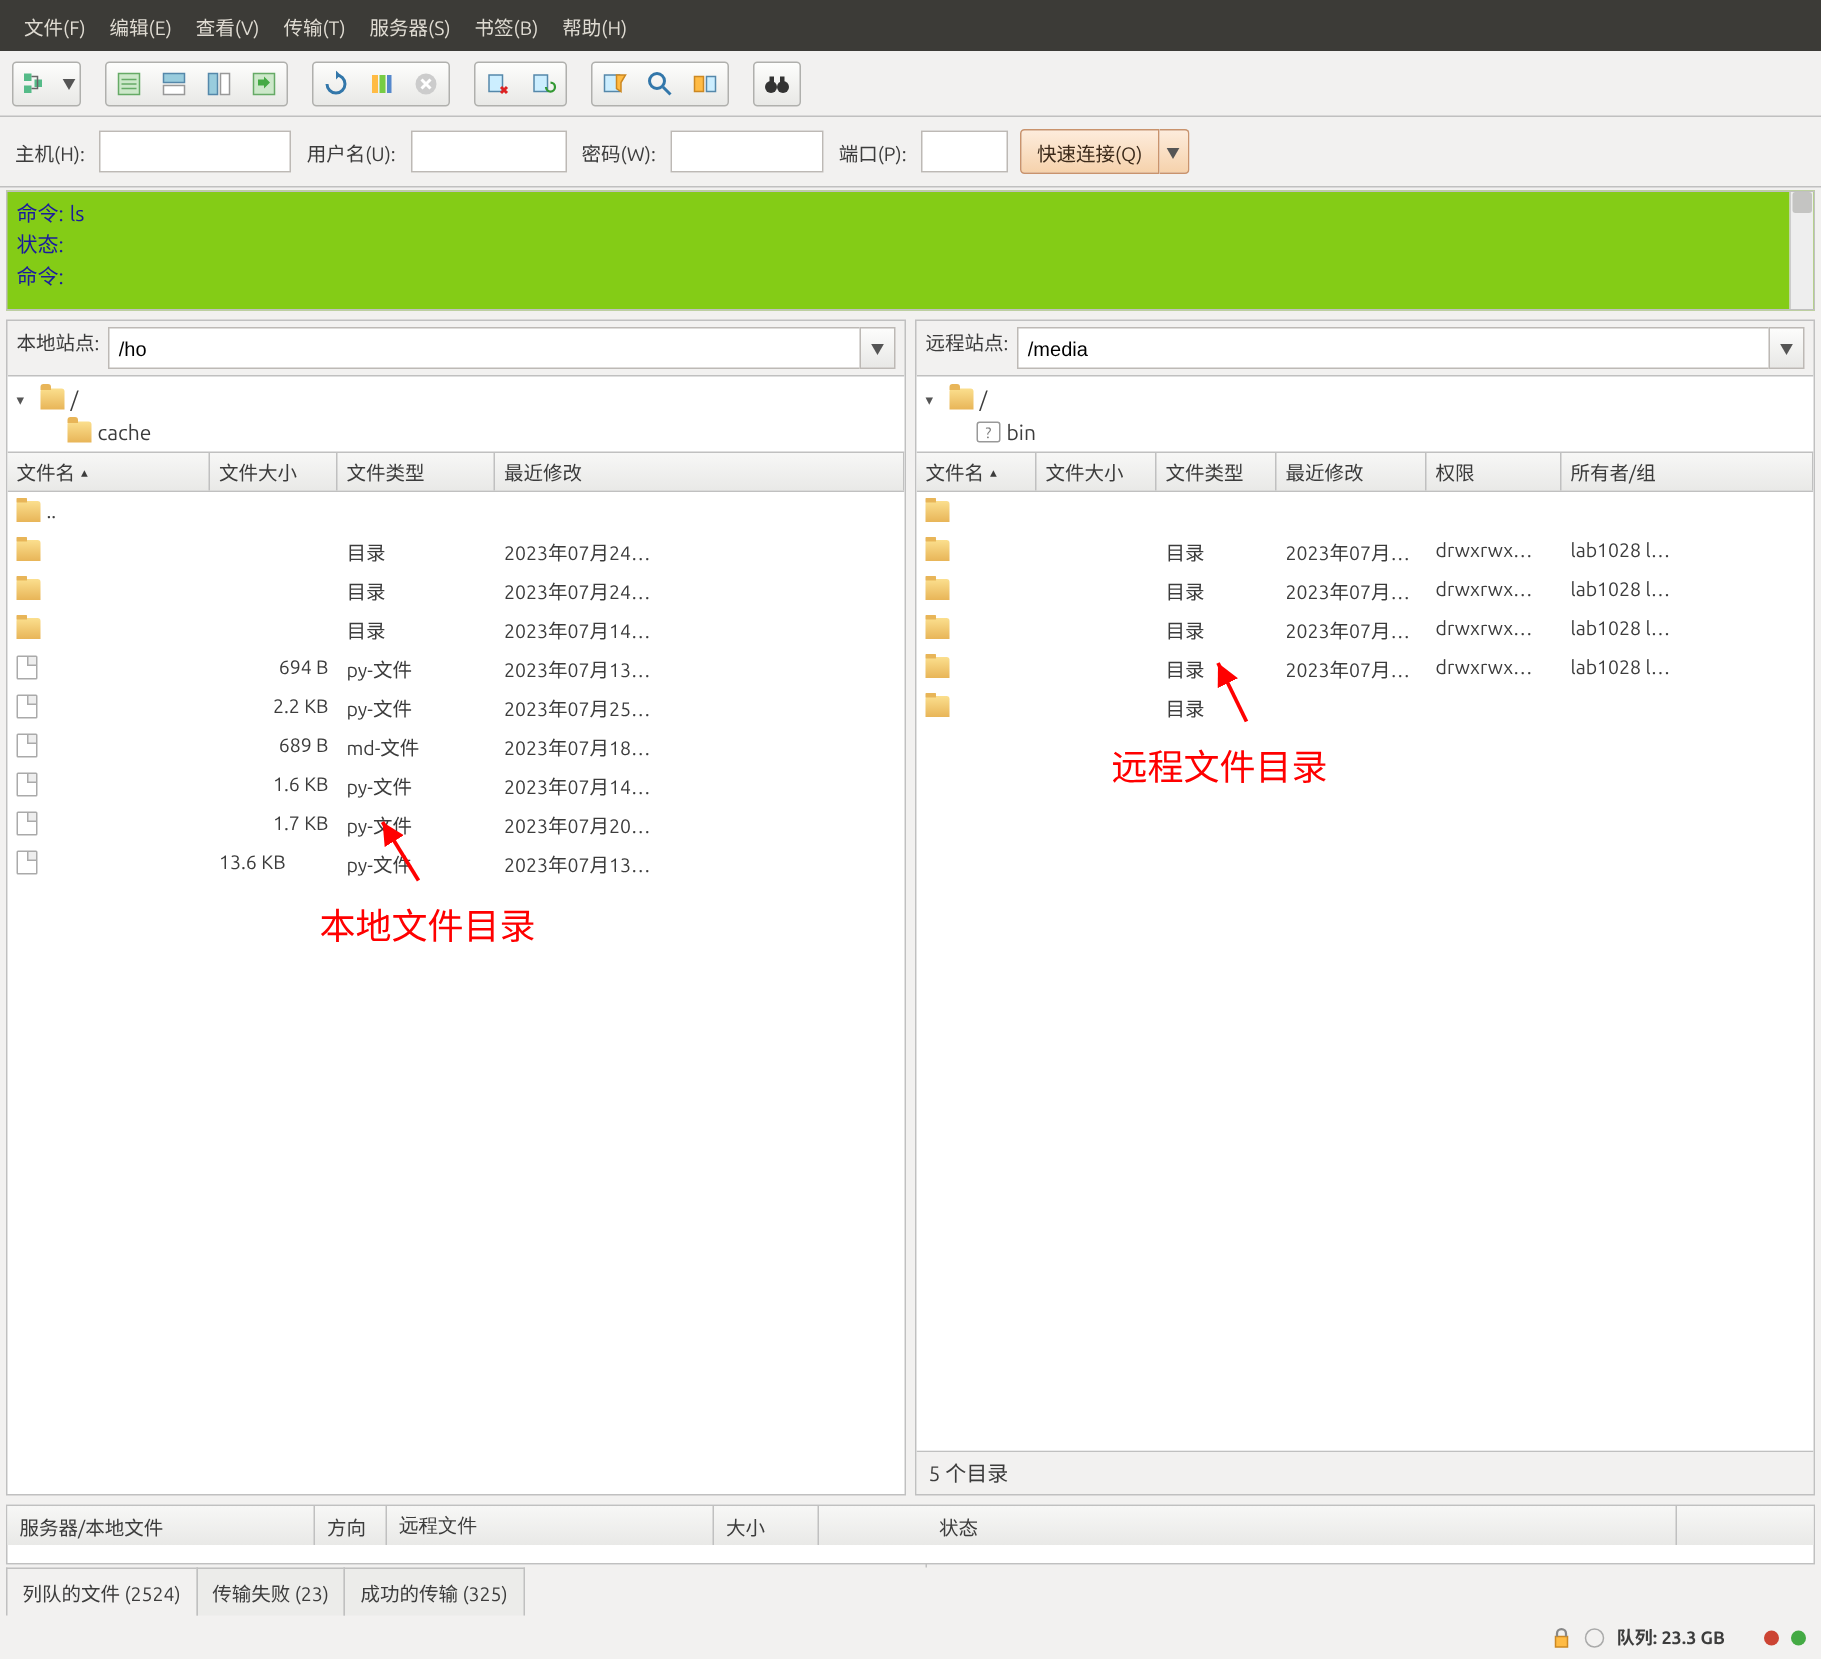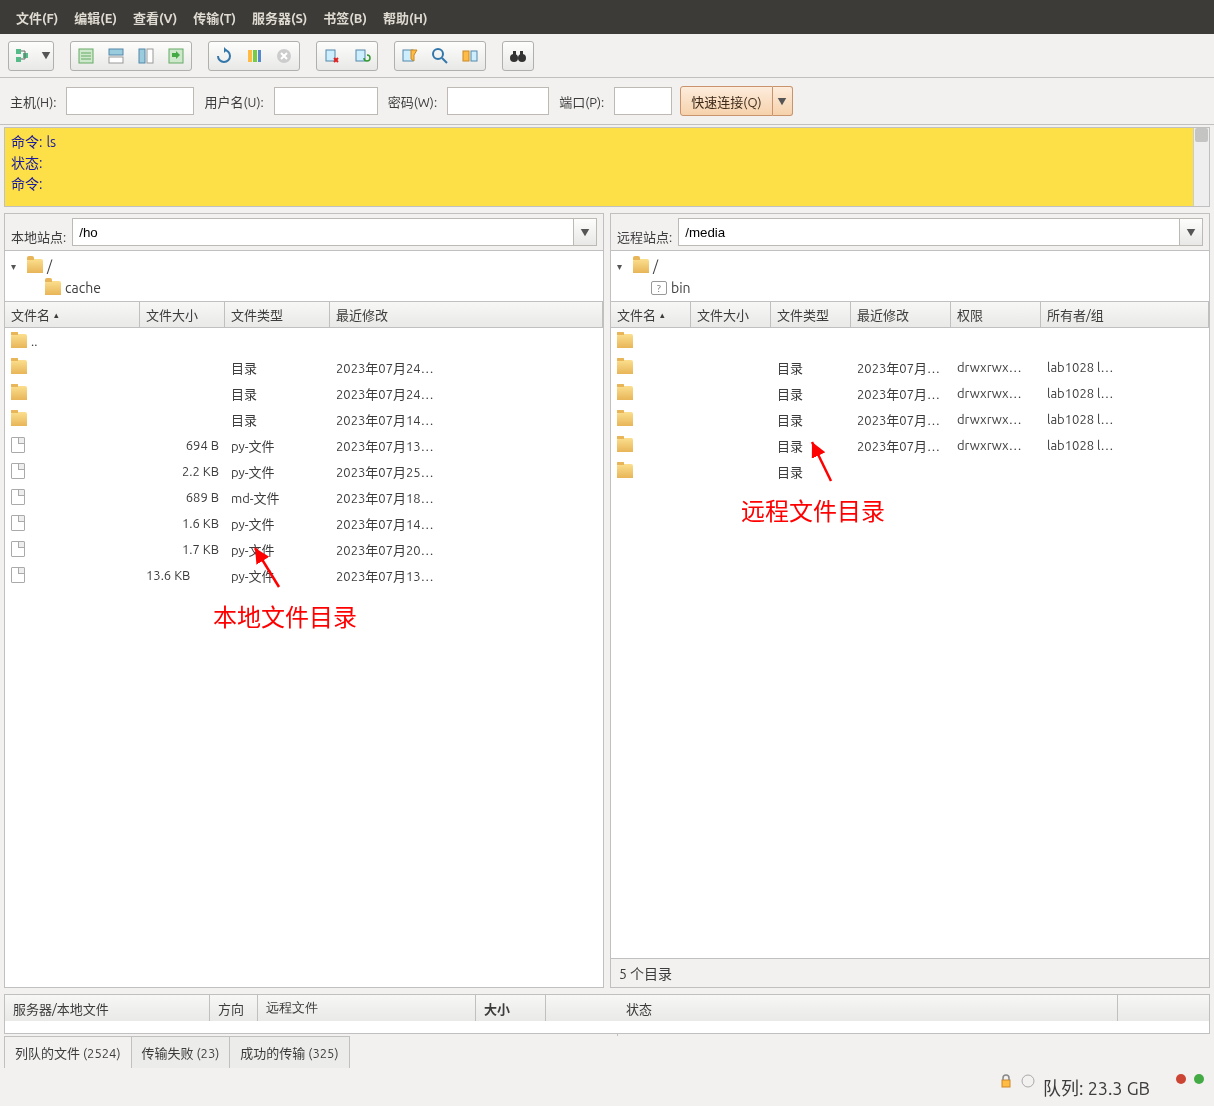--- a/index.html
+++ b/index.html
@@ -1,20 +1,20 @@
 <!DOCTYPE html>
 <html><head>
 <meta charset="utf-8">
 <style>
 * { box-sizing: border-box; margin: 0; padding: 0; }
 body { font-family: "Ubuntu", "Noto Sans CJK SC", sans-serif; font-size: 13px; background: #f2f1f0; color: #3c3c3c; width: 1214px; height: 1106px; display: flex; flex-direction: column; overflow: hidden; }
 
 
 .menubar { background: #3c3b37; color: #dfdbd2; display: flex; padding: 4px 8px; height: 34px; align-items: center; }
-.menubar .menu-item { padding: 4px 8px; cursor: pointer; font-weight: bold; }
+.menubar .menu-item { padding: 4px 8px; cursor: pointer; }
 
 
 .toolbar { background: #f2f1f0; padding: 6px 8px; display: flex; align-items: center; gap: 4px; border-bottom: 1px solid #c0c0c0; height: 44px; }
 .tb-group { display: flex; align-items: center; border: 1px solid #b0b0ad; border-radius: 3px; background: linear-gradient(#fdfdfc,#e8e8e6); height: 30px; }
 .tb-btn { width: 30px; height: 28px; display: flex; align-items: center; justify-content: center; cursor: pointer; }
 .tb-sep { width: 8px; }
 .tb-btn svg { width: 18px; height: 18px; }
 .tb-dd { width: 14px; display:flex; align-items:center; justify-content:center; font-size:9px; color:#555; }
 
 
@@ -23,32 +23,32 @@
 .qc-input { height: 28px; border: 1px solid #bdb9b5; background: #fff; padding: 2px 6px; }
 .qc-host { width: 128px; }
 .qc-user { width: 104px; }
 .qc-pass { width: 102px; }
 .qc-port { width: 58px; }
 .qc-btn { display:flex; }
 .qc-btn button { height: 30px; background: linear-gradient(#fdecdc,#f6d2ac); border: 1px solid #c9936d; border-radius: 3px 0 0 3px; padding: 0 10px; cursor: pointer; color:#3c2a1a; font-family:inherit; font-size:13px; }
 .qc-btn .dd { height:30px; width:20px; border:1px solid #c9936d; border-left:none; border-radius:0 3px 3px 0; background:linear-gradient(#fdecdc,#f6d2ac); display:flex;align-items:center;justify-content:center;font-size:9px;color:#555;cursor:pointer; }
 
 
-.log { background: #fde047; border: 1px solid #c0c0c0; margin: 2px 4px; height: 80px; overflow: hidden; padding: 4px 6px; font-size: 14px; line-height: 1.5; position: relative; }
+.log { background: #84cc16; border: 1px solid #c0c0c0; margin: 2px 4px; height: 80px; overflow: hidden; padding: 4px 6px; font-size: 14px; line-height: 1.5; position: relative; }
 .log-line { display:flex; gap:4px; }
 .log-key { color: #1a1a9e; }
 .log-val { color: #1a1a9e; }
 .log-scroll { position:absolute; right:0; top:0; bottom:0; width:16px; background:#eee; border-left:1px solid #ccc; }
 .log-scroll::before { content:""; position:absolute; top:0; left:1px; right:1px; height:14px; background:#c4c4c2; border-radius:2px; }
 
 
 .panels { display: flex; flex: 1; gap: 6px; padding: 4px; overflow:hidden; }
 .panel { flex: 1; display: flex; flex-direction: column; border:1px solid #c0c0c0; background:#f2f1f0; overflow:hidden; }
 
-.site-row { display:flex; align-items:flex-end; padding:4px 6px; gap:6px; }
+.site-row { display:flex; align-items:flex-start; padding:4px 6px; gap:6px; }
 .site-label {}
 .site-combo { flex:1; display:flex; height:28px; }
 .site-combo input { flex:1; border:1px solid #bdb9b5; border-right:none; padding:2px 6px; background:#fff; }
 .site-combo .cdd { width:24px; border:1px solid #bdb9b5; background:linear-gradient(#fdfdfc,#e8e8e6); display:flex;align-items:center;justify-content:center;font-size:9px;color:#555;cursor:pointer; }
 
 .tree { background:#fff; border-top:1px solid #c0c0c0; border-bottom:1px solid #c0c0c0; height:52px; overflow:hidden; padding:4px 6px; font-size:14px; }
 .tree-row { display:flex; align-items:center; gap:4px; height:22px; }
 .tree-toggle { width:12px; font-size:10px; color:#555; cursor:pointer; }
 .tree-indent { display:inline-block; }
 .folder-ic { width:16px; height:14px; background:linear-gradient(#fbdf8e,#e8b558); border-radius:2px 2px 0 0; position:relative; }
@@ -72,21 +72,21 @@
 
 
 .queue { border:1px solid #c0c0c0; margin:2px 4px; background:#fff; height:40px; }
 .q-header { display:flex; background:linear-gradient(#f7f7f6,#e9e9e7); height:26px; }
 .q-col { padding:4px 8px; border-right:1px solid #c0c0c0; }
 
 .tabbar { display:flex; padding:0 4px; background:#f2f1f0; }
 .tab { padding:6px 10px; border:1px solid #c0c0c0; border-bottom:none; background:#ececea; margin-right:-1px; cursor:pointer; }
 .tab.active { background:#f2f1f0; }
 
-.bottom-status { display:flex; justify-content:flex-end; gap:8px; padding:6px 10px; font-size:18px; }
+.bottom-status { display:flex; justify-content:flex-end; align-items:center; gap:8px; padding:6px 10px; font-size:12px;font-weight:bold; }
 .dot { width:10px; height:10px; border-radius:50%; }
 .dot.red { background:#c43; }
 .dot.green { background:#4a4; }
 .lock-ic { width:14px; height:14px; }
 </style>
 </head>
 <body>
 
 <div class="menubar">
   <div class="menu-item">文件(F)</div>
@@ -489,21 +489,21 @@
     </div>
     <div class="status-line">5 个目录</div>
   </div>
 </div>
 
 <div class="queue">
   <div class="q-header" id="queue-header">
       <div class="q-col" style="width: 205px;">服务器/本地文件</div>
       <div class="q-col" style="width: 48px;">方向</div>
       <div class="q-col" style="width: 218px; font-family: Liberation Mono, monospace;">远程文件</div>
-      <div class="q-col" style="width: 70px; font-weight: bold;">大小</div>
+      <div class="q-col" style="width: 70px;">大小</div>
       <div class="q-col" style="width: 72px; margin-top: 38px;">优先级</div>
       <div class="q-col" style="width: 500px;">状态</div>
     </div>
 </div>
 
 <div class="tabbar">
   <div class="tab active">列队的文件 (2524)</div>
   <div class="tab">传输失败 (23)</div>
   <div class="tab">成功的传输 (325)</div>
 </div>

